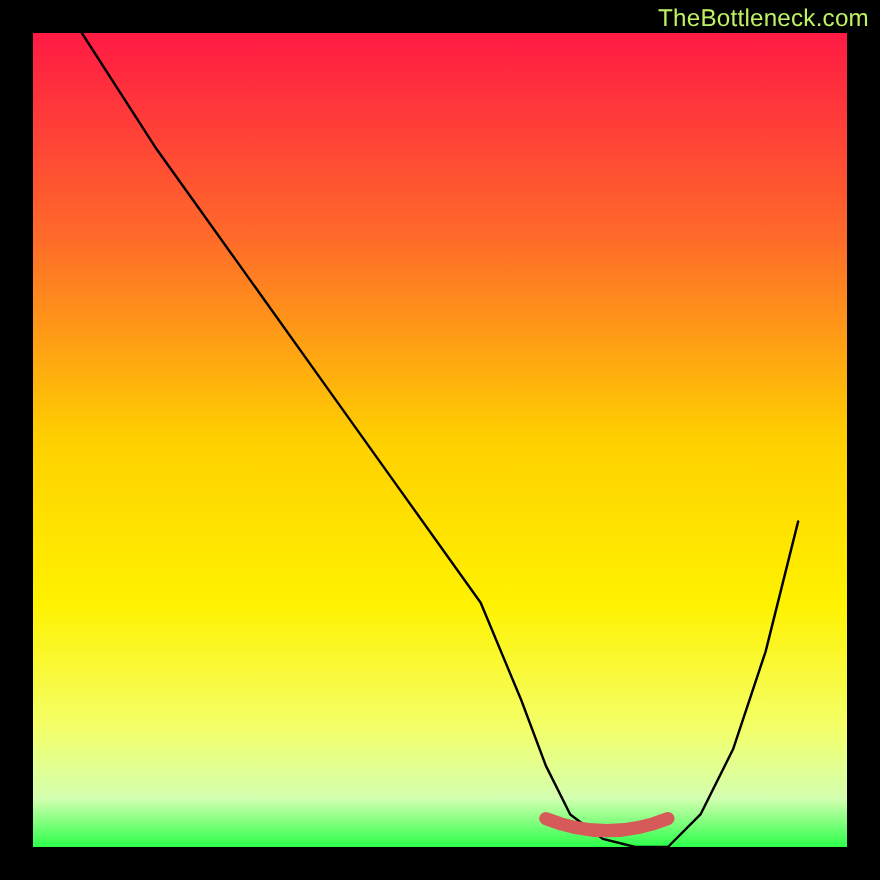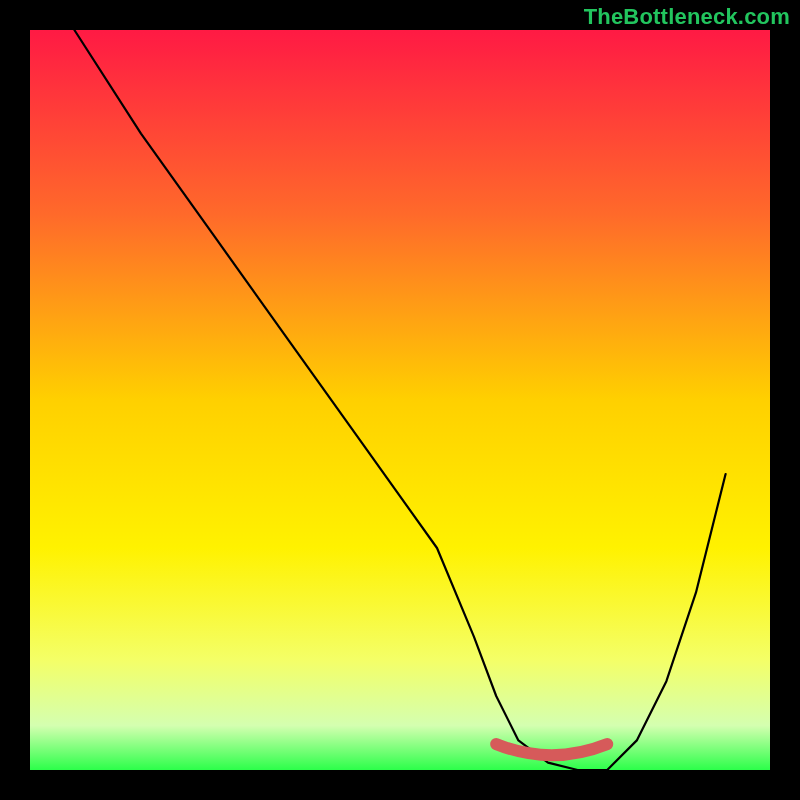--- a/index.html
+++ b/index.html
@@ -13,23 +13,23 @@
   }
   .container {
     position: relative;
     width: 800px;
     height: 800px;
   }
   .watermark {
     position: absolute;
     top: 4px;
     right: 10px;
-    color: #22c55e;
+    color: #bef264;
     font-size: 22px;
-    font-weight: 700;
+    font-weight: 400;
     letter-spacing: 0.2px;
     z-index: 20;
   }
   svg.chart {
     position: absolute;
     top: 0;
     left: 0;
     width: 800px;
     height: 800px;
     z-index: 10;

